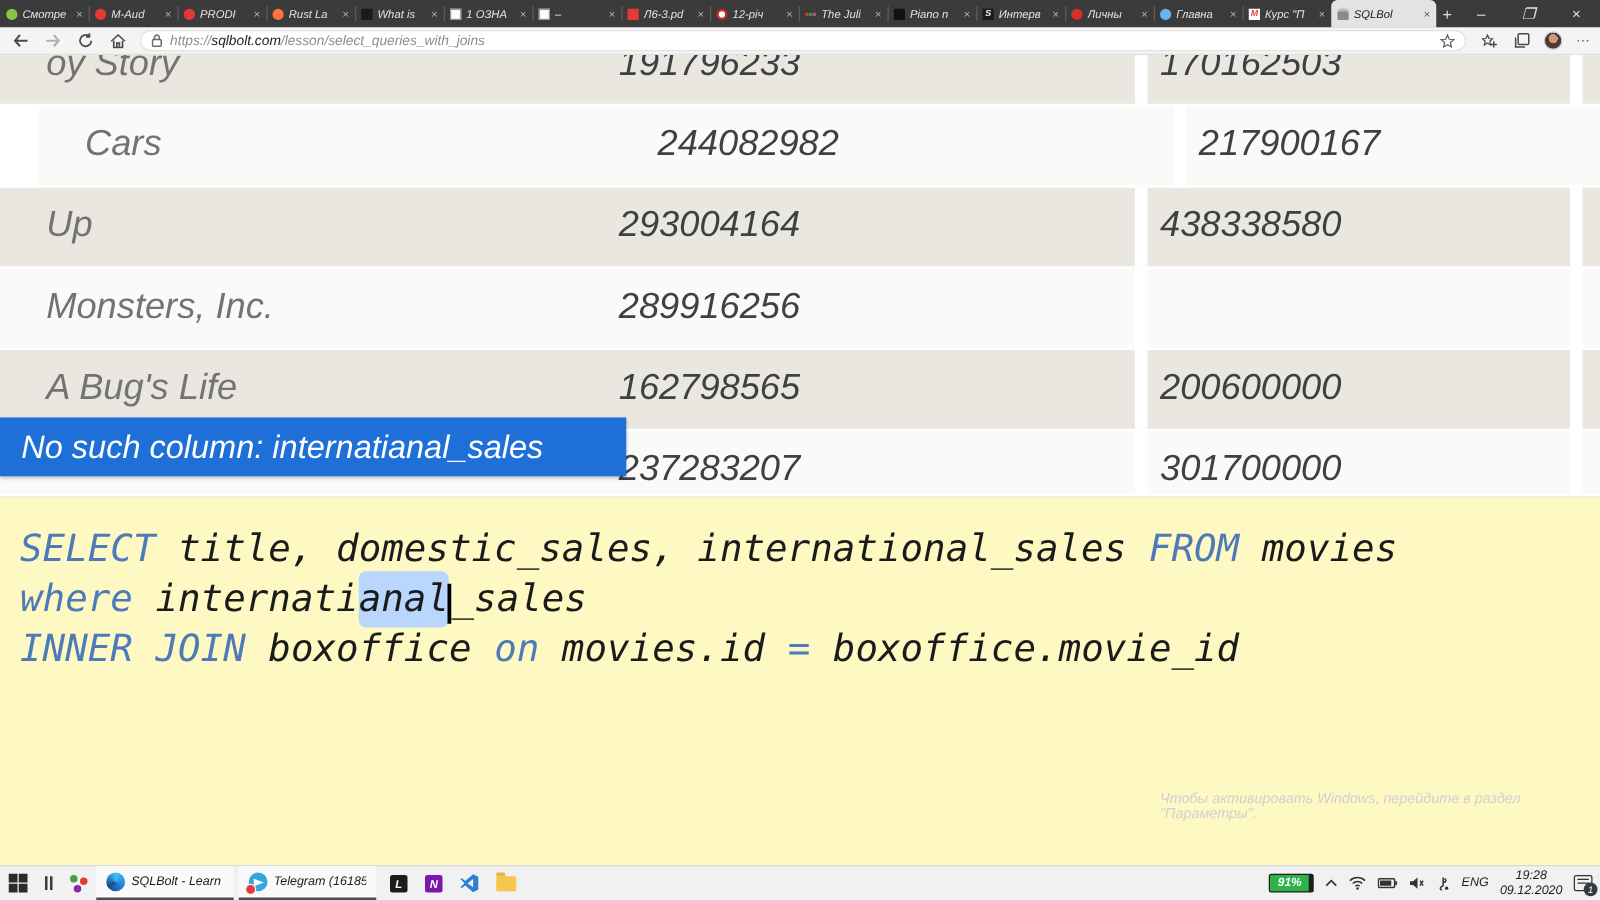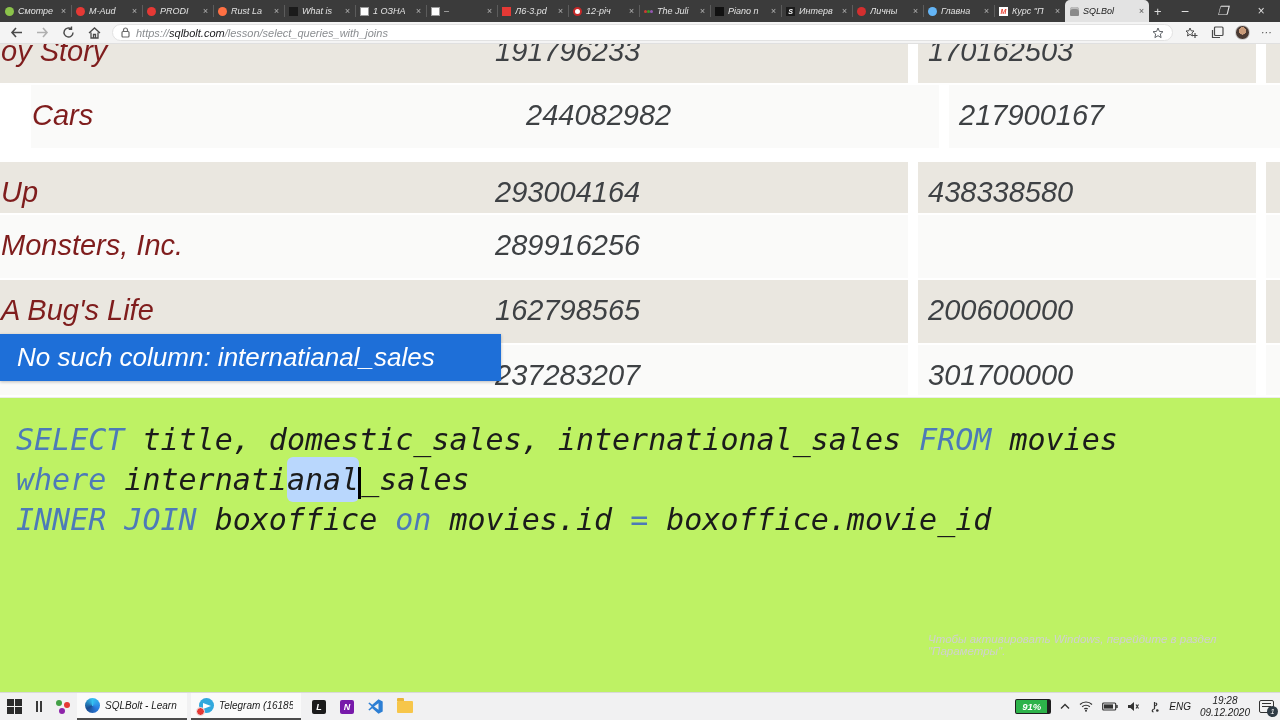--- a/index.html
+++ b/index.html
@@ -30,28 +30,28 @@
   .dots3 { color:#5a5a5a; font-size:11px; letter-spacing:1px; }
 
   
   .content { position:absolute; top:44px; left:0; width:1280px; height:648px; background:#fff; }
   .rowclip { position:absolute; left:0; width:1280px; overflow:hidden; }
   .trow { position:absolute; left:0; width:1280px; height:64px; }
   .trow.beige { background:#eae7e0; }
   .trow.white { background:#fafaf9; }
   .trow .gap { position:absolute; top:0; bottom:0; width:10px; background:#fff; }
   .trow .g1 { left:908px; } .trow .g2 { left:1256px; }
-  .trow .title { position:absolute; left:1px; top:50%; transform:translateY(-54%); font-size:29px; color:#7f1d1d; white-space:nowrap; }
+  .trow .title { position:absolute; left:1px; top:50%; transform:translateY(-54%); font-size:29px; color:#737373; white-space:nowrap;padding-left:36px; }
   .trow .num { position:absolute; top:50%; transform:translateY(-54%); font-size:29px; color:#3e4144; }
   .trow .dom { left:495px; } .trow .intl { left:928px; }
   .rowsep { border-bottom:2px solid #fff; }
 
   .tooltip { position:absolute; left:0; top:290px; width:501px; height:47px; line-height:47px; padding-left:17px; color:#fff; font-size:26px; z-index:6; box-shadow:0 1px 3px rgba(0,0,0,.25); }
 
-  .editor { position:absolute; left:0; top:353px; width:1280px; height:295px; background:#bef264; border-top:1px solid #ececec; padding:22px 0 0 16px; }
+  .editor { position:absolute; left:0; top:353px; width:1280px; height:295px; background:#fef9c3; border-top:1px solid #ececec; padding:22px 0 0 16px; }
   .cline { font-family:"DejaVu Sans Mono","Liberation Mono",monospace; font-size:30px; line-height:40px; white-space:pre; color:#1b1b1b; }
   .sel { border-radius:6px; padding:5px 0; }
   .cursor { display:inline-block; width:3px; height:32px; background:#000; vertical-align:text-bottom; margin:0 0 -2px -1px; }
 
   .watermark { position:absolute; left:928px; top:586px; color:#c9c9c9; }
   .watermark .wt { font-size:17px; }
   .watermark .ws { font-size:11.5px; margin-top:3px; color:#d0d0d0; }
 
   
   .taskbar { position:absolute; left:0; top:692px; width:1280px; height:28px; background:#f1f1f2; border-top:1px solid #d9d9d9; display:flex; align-items:stretch; font-size:10px; color:#1b1b1b; }
@@ -240,21 +240,21 @@
         <div class="rowclip rowsep" style="top: 41px; height: 65px;">
           <div class="trow white" style="top: 0px; margin-left: 31px;">
             <div class="gap g1"></div>
             <div class="gap g2"></div>
             <div class="title">Cars</div>
             <div class="num dom">244082982</div>
             <div class="num intl">217900167</div>
           </div>
         </div>
         <div class="rowclip rowsep" style="top: 106px; height: 65px;">
-          <div class="trow beige" style="top: 12px;">
+          <div class="trow beige" style="top: 0px;">
             <div class="gap g1"></div>
             <div class="gap g2"></div>
             <div class="title">Up</div>
             <div class="num dom">293004164</div>
             <div class="num intl">438338580</div>
           </div>
         </div>
         <div class="rowclip rowsep" style="top: 171px; height: 65px;">
           <div class="trow white" style="top: 0px;">
             <div class="gap g1"></div>

